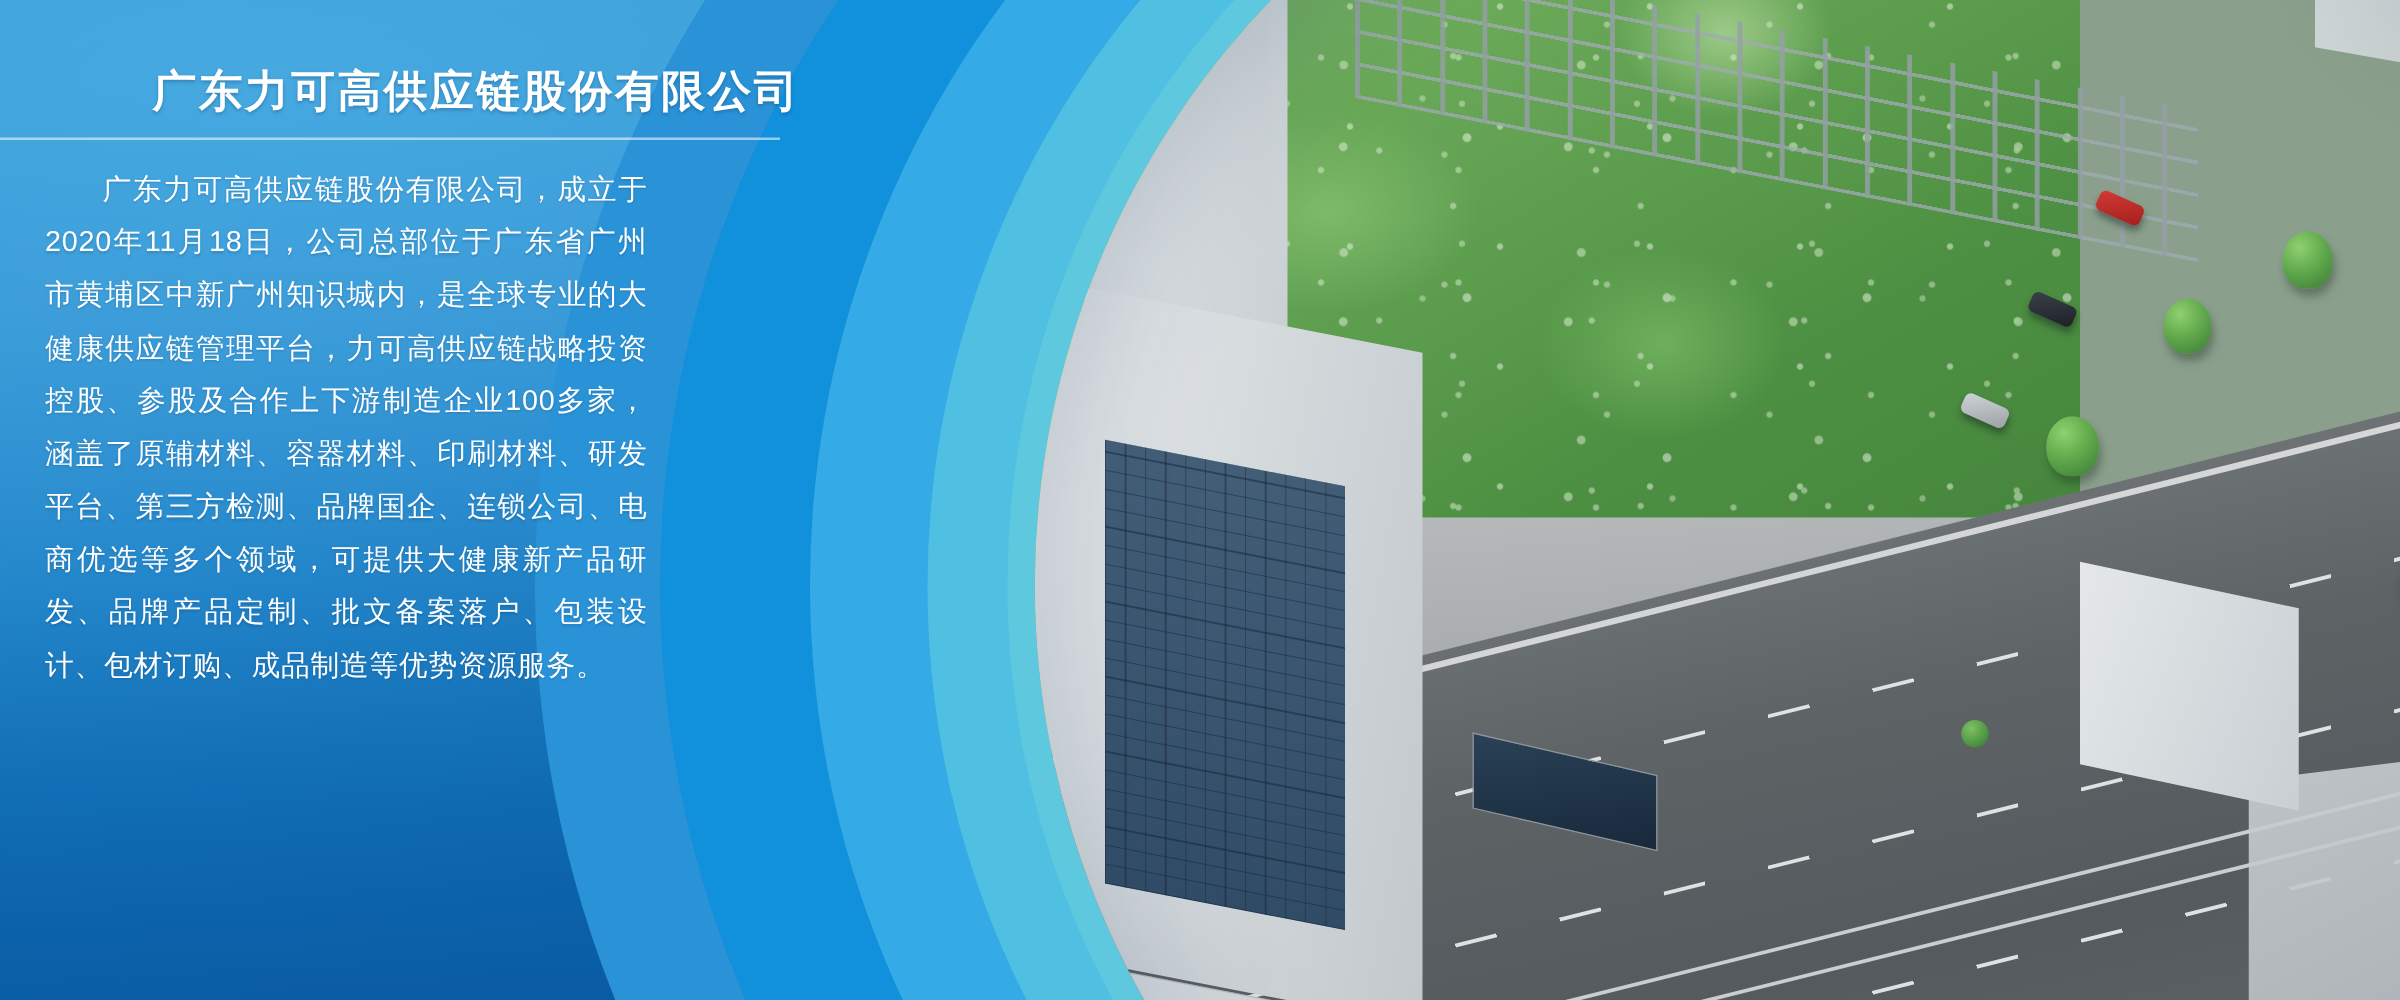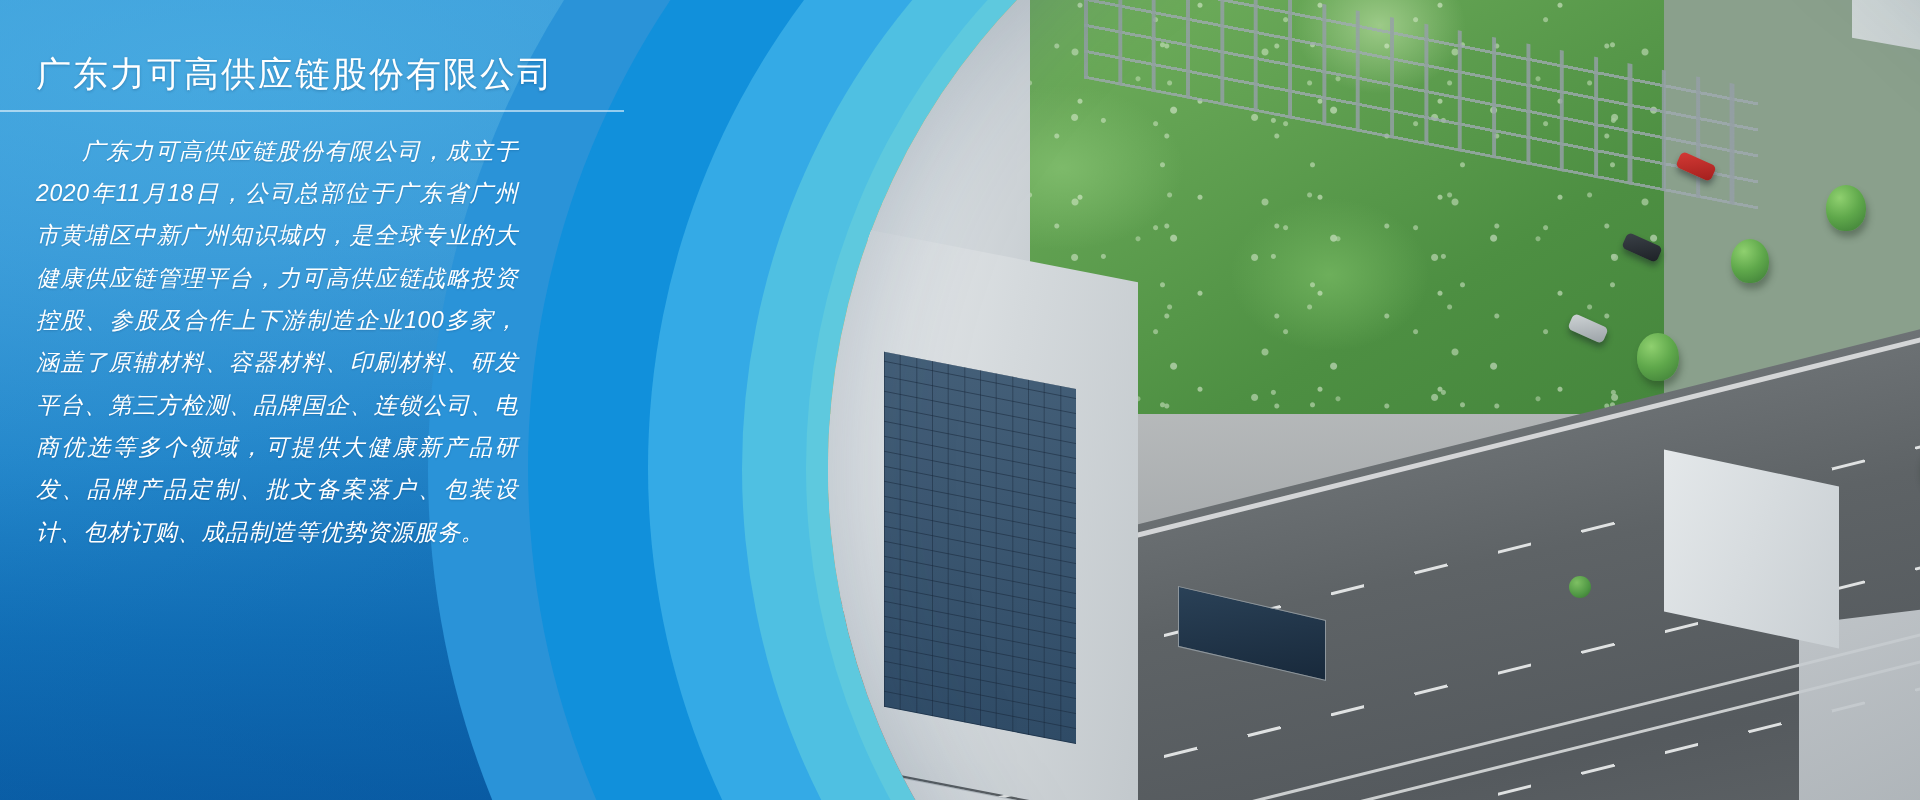--- a/index.html
+++ b/index.html
@@ -233,44 +233,45 @@
   
   .panel{
     position:absolute;
     left:0; top:0;
     width:640px; height:800px;
     padding:52px 0 0 36px;
     color:#ffffff;
   }
   .title{
     font-size:35px;
-    font-weight:400;
+    font-weight:700;
     letter-spacing:2px;
     line-height:1.25;
     margin:0 0 14px 0;
     white-space:nowrap;
     text-shadow:0 1px 3px rgba(0,40,80,.28);
+    text-align:right;
   }
   .divider{
     width:624px;
     height:2px;
     background:rgba(255,255,255,.55);
     margin:0 0 18px -36px;
     padding-left:36px;
   }
   .body{
     font-size:23px;
     line-height:1.84;
     letter-spacing:.6px;
     width:482px;
     text-align:justify;
     text-justify:inter-ideograph;
     text-shadow:0 1px 2px rgba(0,40,80,.22);
   }
-  .body p{margin:0; text-indent:2em;font-style:italic;}
+  .body p{margin:0; text-indent:2em;}
 </style>
 </head>
 <body>
 
 <div class="stage">
 
   <div class="bg-base"></div>
   <div class="bg-deepen"></div>
 
   <div class="arcs">

